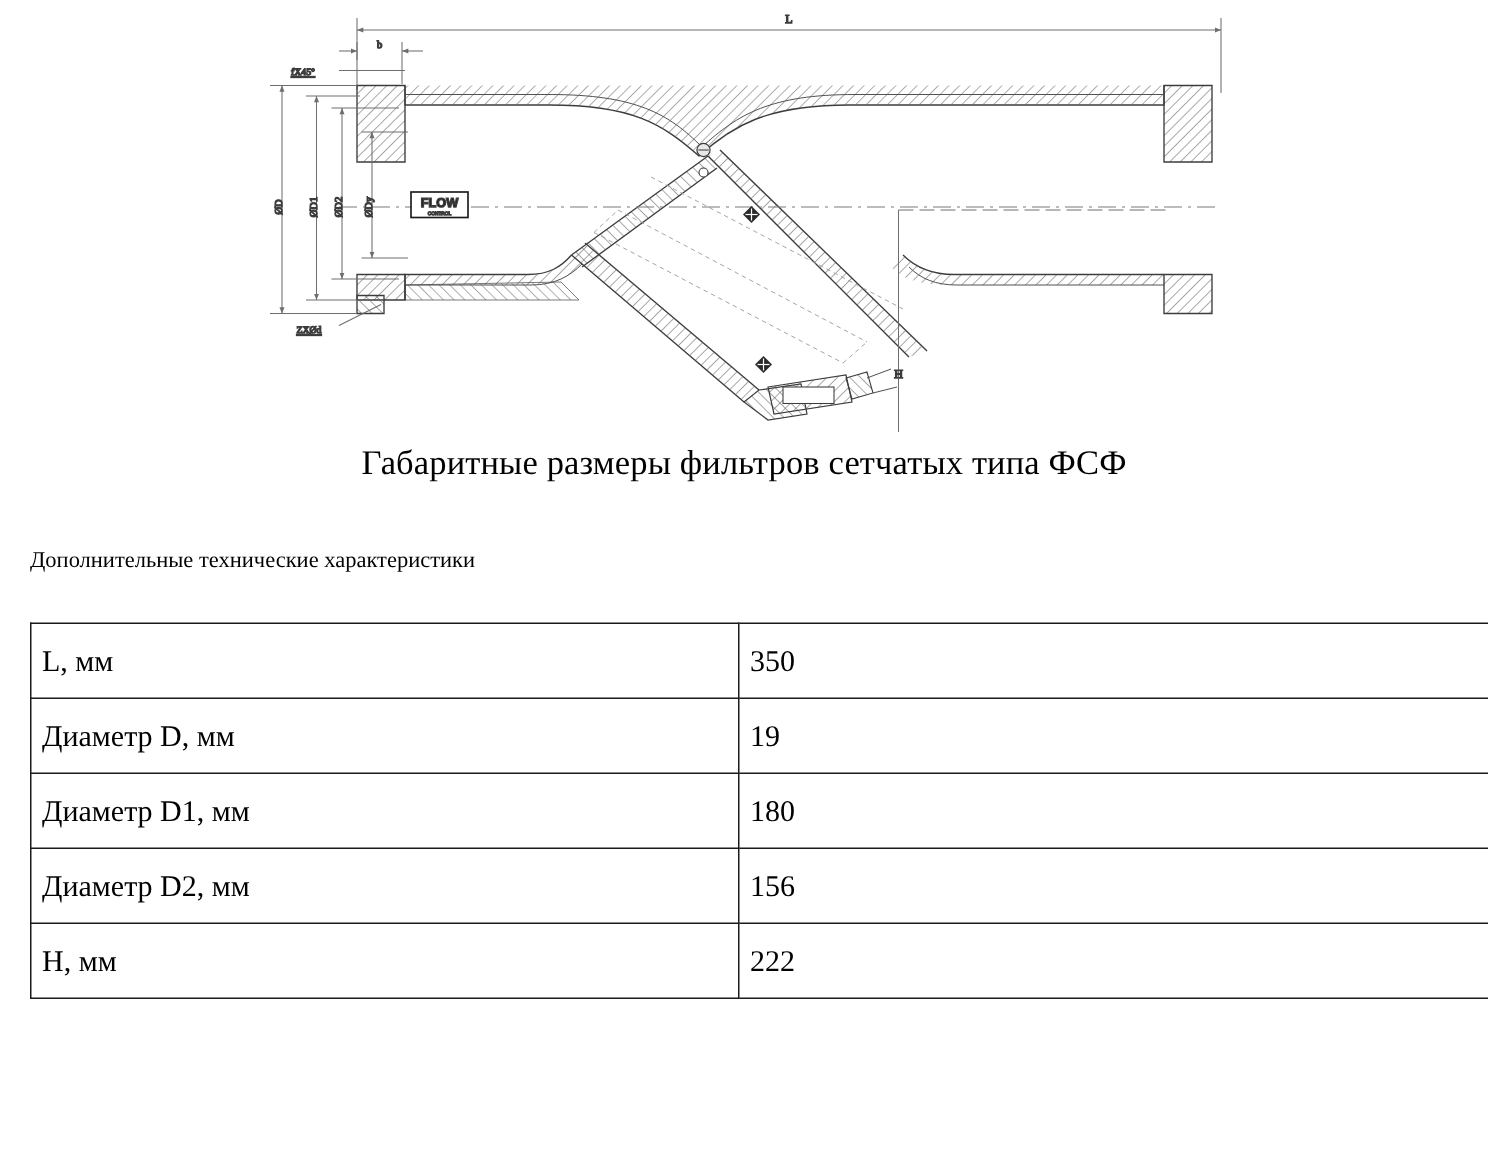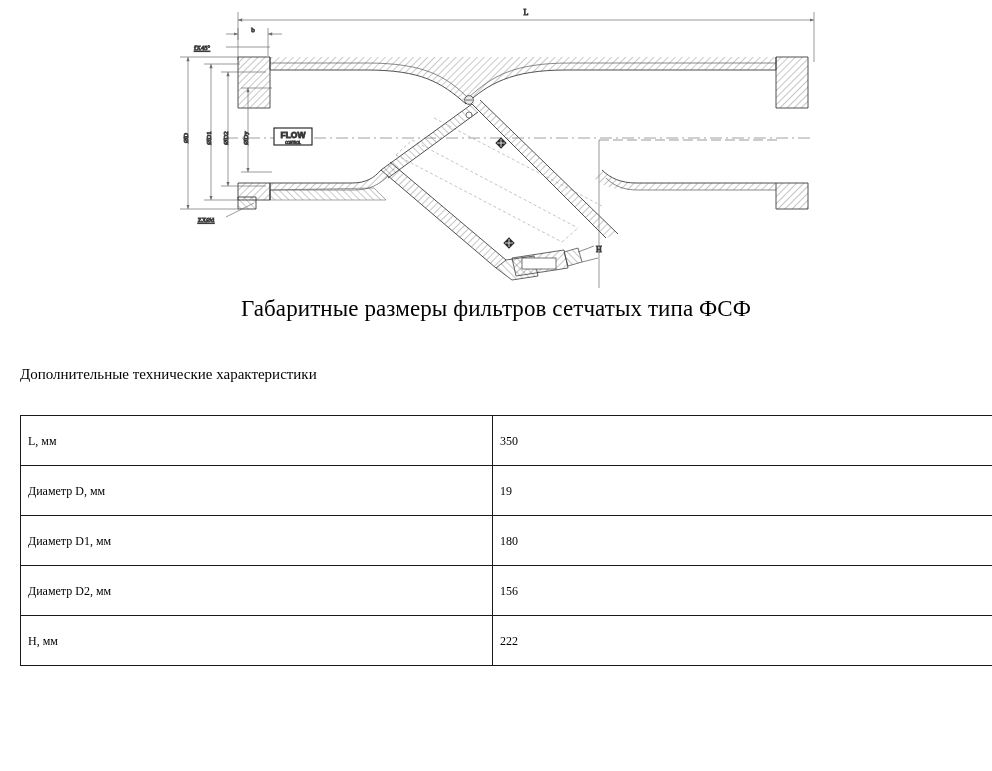--- a/index.html
+++ b/index.html
@@ -45,21 +45,21 @@
     position: absolute;
     left: 20px; top: 415px;
     width: 947px;
     border-collapse: collapse;
     table-layout: fixed;
   }
   .spec-table td {
     border: 1px solid #1a1a1a;
     height: 50px;
     padding: 0 0 0 7px;
-    font-size: 12px;
+    font-size: 20px;
     vertical-align: middle;
     line-height: 20px;
   }
   .spec-table td.k { width: 472px; }
   .spec-table td.v { width: 539px; }
 </style>
 </head>
 <body>
 
 <div class="page">

